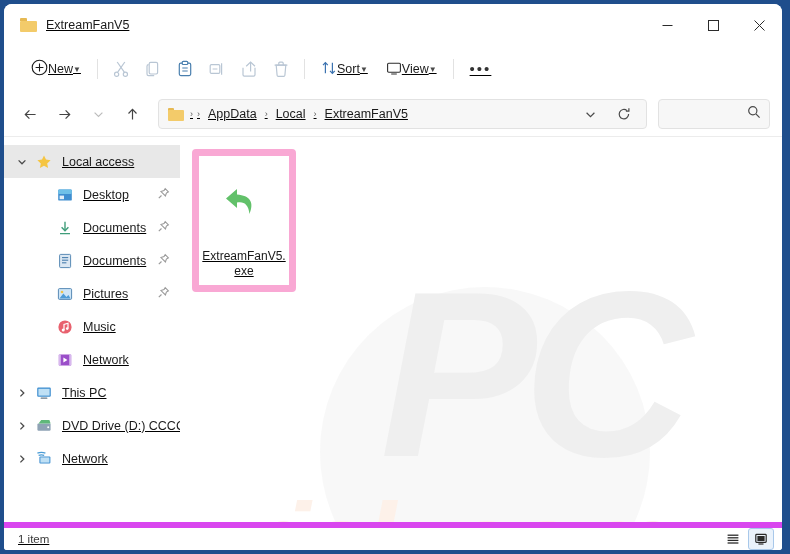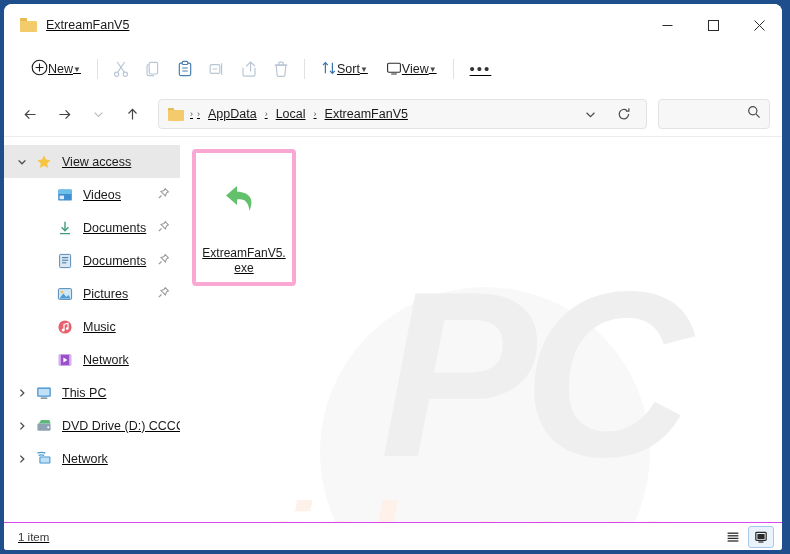--- a/index.html
+++ b/index.html
@@ -176,36 +176,36 @@
 
   #content {
     flex: 1; background: #ffffff; position: relative;
     overflow: hidden; min-width: 0;
     z-index: 1;
   }
   #filegrid { position: relative; z-index: 3; padding: 12px 0 0 12px; display: flex; flex-wrap: wrap; }
   .file-tile {
     width: 104px; padding: 4px 3px 6px;
     display: flex; flex-direction: column; align-items: center;
-    border: 4px solid #f9a8d4; border-radius: 4px;
+    border: 7px solid #f9a8d4; border-radius: 4px;
     background: rgba(255,255,255,.82);
   }
   .file-thumb { width: 84px; height: 84px; display: flex; align-items: center; justify-content: center; }
   .file-name {
     margin-top: 5px; font-size: 12px; color: #1a1a1a;
     text-align: center; line-height: 15px; word-break: break-all;
   }
 
   
   #statusbar {
     height: 28px; flex: 0 0 28px;
     display: flex; align-items: center;
     padding: 0 8px 0 14px;
     background: #ffffff;
-    border-top: 1px solid #d946ef;
+    border-top: 6px solid #d946ef;
     position: relative; z-index: 5;
   }
   #status-text { font-size: 11.5px; color: #3a3a3a; }
   #view-toggles { margin-left: auto; display: flex; gap: 2px; }
   .vtog {
     width: 26px; height: 22px; border-radius: 3px;
     display: flex; align-items: center; justify-content: center;
     color: #2a2a2a;
   }
   .vtog.active { background: #eaf2fb; border: 1px solid #a8c8ea; }
@@ -408,33 +408,33 @@
         <span class="twisty">
           <svg width="10" height="10" viewBox="0 0 10 10" fill="none" stroke="currentColor" stroke-width="1.3">
               <path d="M1.6 3.4 L5 6.8 L8.4 3.4"></path>
             </svg>
         </span>
         <span class="nav-ico">
           <svg width="16" height="16" viewBox="0 0 16 16">
               <path d="M8 1.4 L10 5.6 L14.6 6.2 L11.2 9.4 L12.1 14 L8 11.8 L3.9 14 L4.8 9.4 L1.4 6.2 L6 5.6 Z" fill="#f5c542"></path>
             </svg>
         </span>
-        <span class="nav-label">View access</span>
+        <span class="nav-label">Local access</span>
       </div>
 
       <div class="nav-row">
         <span class="twisty"></span>
         <span class="nav-ico indent">
           <svg width="16" height="16" viewBox="0 0 16 16">
               <rect x="1.2" y="2.4" width="13.6" height="11.2" rx="1.2" fill="#3e8ed0"></rect>
               <rect x="1.2" y="2.4" width="13.6" height="4.6" rx="1.2" fill="#6ec0e8"></rect>
               <rect x="2.6" y="8.6" width="4.4" height="3.6" fill="#ffffff" opacity=".85"></rect>
             </svg>
         </span>
-        <span class="nav-label">Videos</span>
+        <span class="nav-label">Desktop</span>
         <span class="pin">
           <svg width="13" height="13" viewBox="0 0 13 13" fill="none" stroke="currentColor" stroke-width="1.1">
               <path d="M8.2 1.6 L11.4 4.8 L9.4 6 L8.4 9 L4 4.6 L7 3.6 Z"></path>
               <line x1="4.5" y1="8.5" x2="1.8" y2="11.2"></line>
             </svg>
         </span>
       </div>
 
       <div class="nav-row">
         <span class="twisty"></span>

